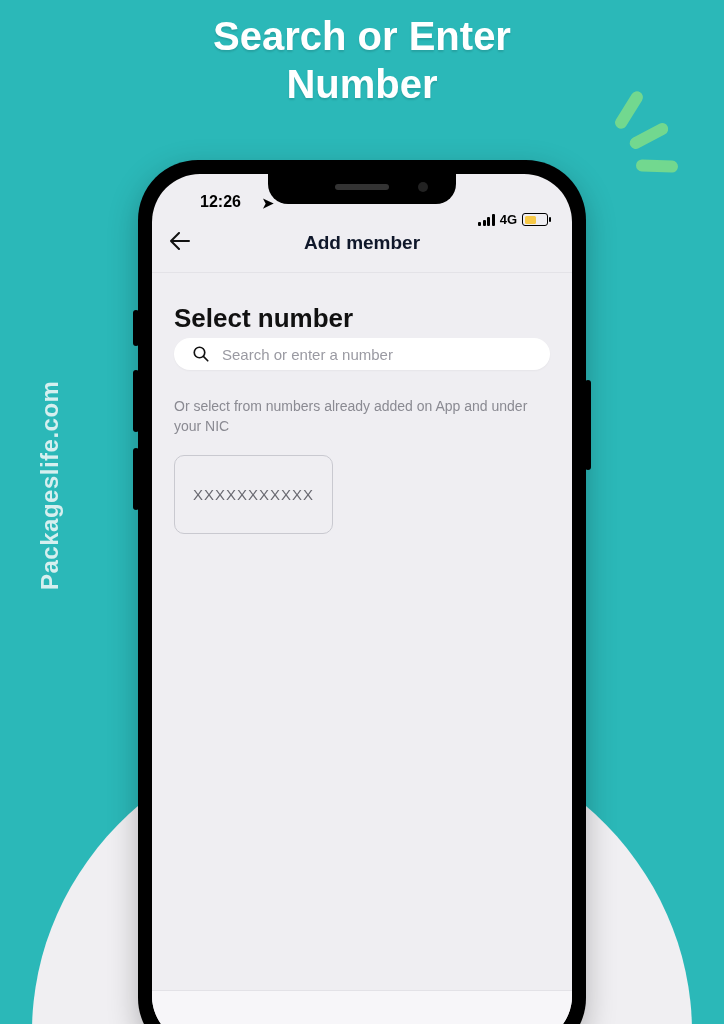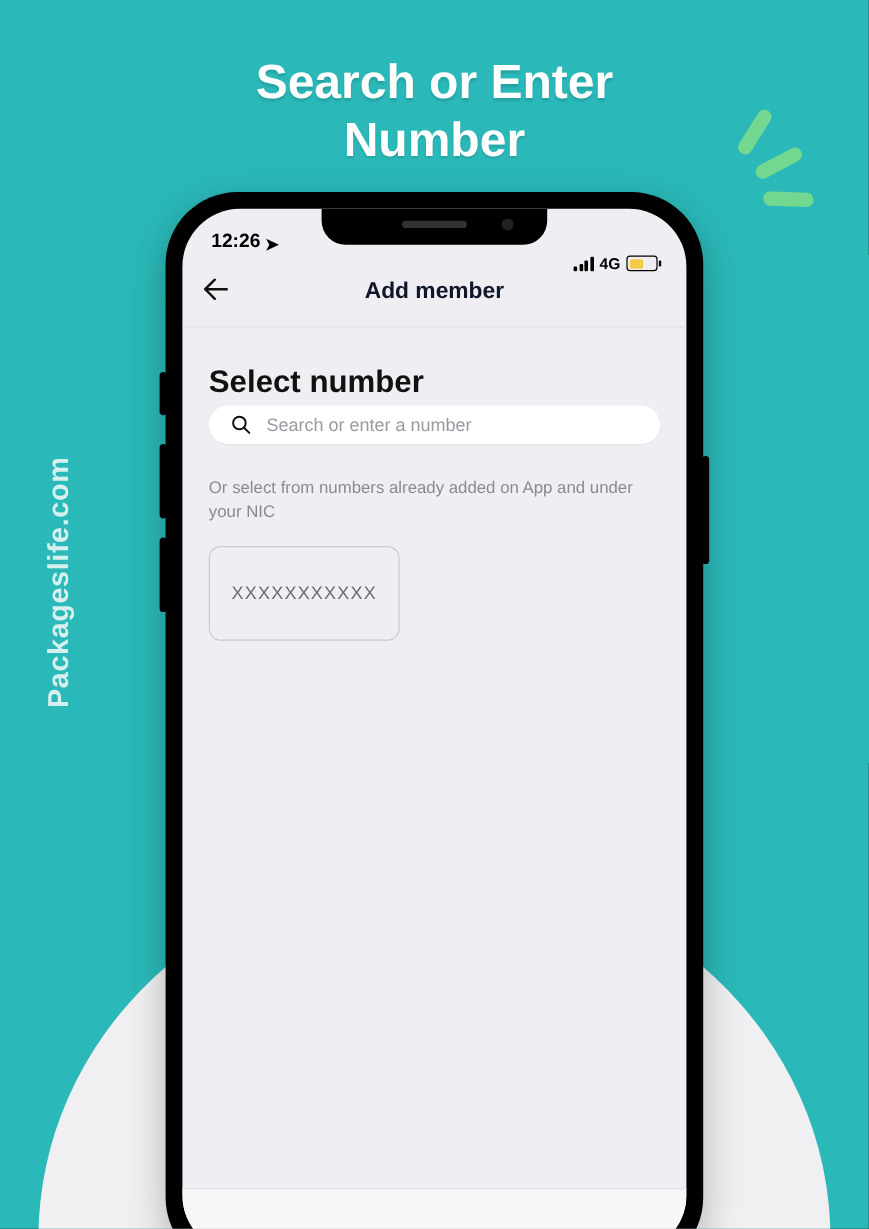--- a/index.html
+++ b/index.html
@@ -9,21 +9,21 @@
     background: #2bb8b8;
     font-family: -apple-system, BlinkMacSystemFont, "Segoe UI", Arial, sans-serif;
     position: relative;
     overflow: hidden;
   }
   .page-title {
     color: #fff;
     font-size: 40px;
     font-weight: 700;
     text-align: center;
-    padding-top: 45px;
+    padding-top: 12px;
     line-height: 1.2;
     text-shadow: 0 2px 2px rgba(0,0,0,0.12);
   }
   .watermark {
     position: absolute;
     left: 36px;
     top: 590px;
     transform: rotate(-90deg);
     transform-origin: left top;
     color: #d6efef;
@@ -116,21 +116,21 @@
   .status-bar {
     display: flex;
     justify-content: space-between;
     align-items: center;
     padding: 12px 24px 0 24px;
     height: 44px;
     font-size: 16px;
     font-weight: 600;
     color: #000;
   }
-  .status-left { display: flex; align-items: flex-end; gap: 4px; }
+  .status-left { display: flex; align-items: flex-end; gap: 21px; margin-left: 24px; }
   .status-right { display: flex; align-items: center; gap: 5px; margin-top: 35px; }
   .signal { display: inline-flex; align-items: flex-end; gap: 1.5px; height: 12px; }
   .signal i { width: 3px; background: #000; border-radius: 1px; }
   .signal i:nth-child(1){height:4px;} .signal i:nth-child(2){height:6px;}
   .signal i:nth-child(3){height:9px;} .signal i:nth-child(4){height:12px;}
   .net { font-size: 13px; font-weight: 700; }
   .battery {
     width: 26px; height: 13px;
     border: 1.5px solid #000; border-radius: 3px;
     position: relative;

